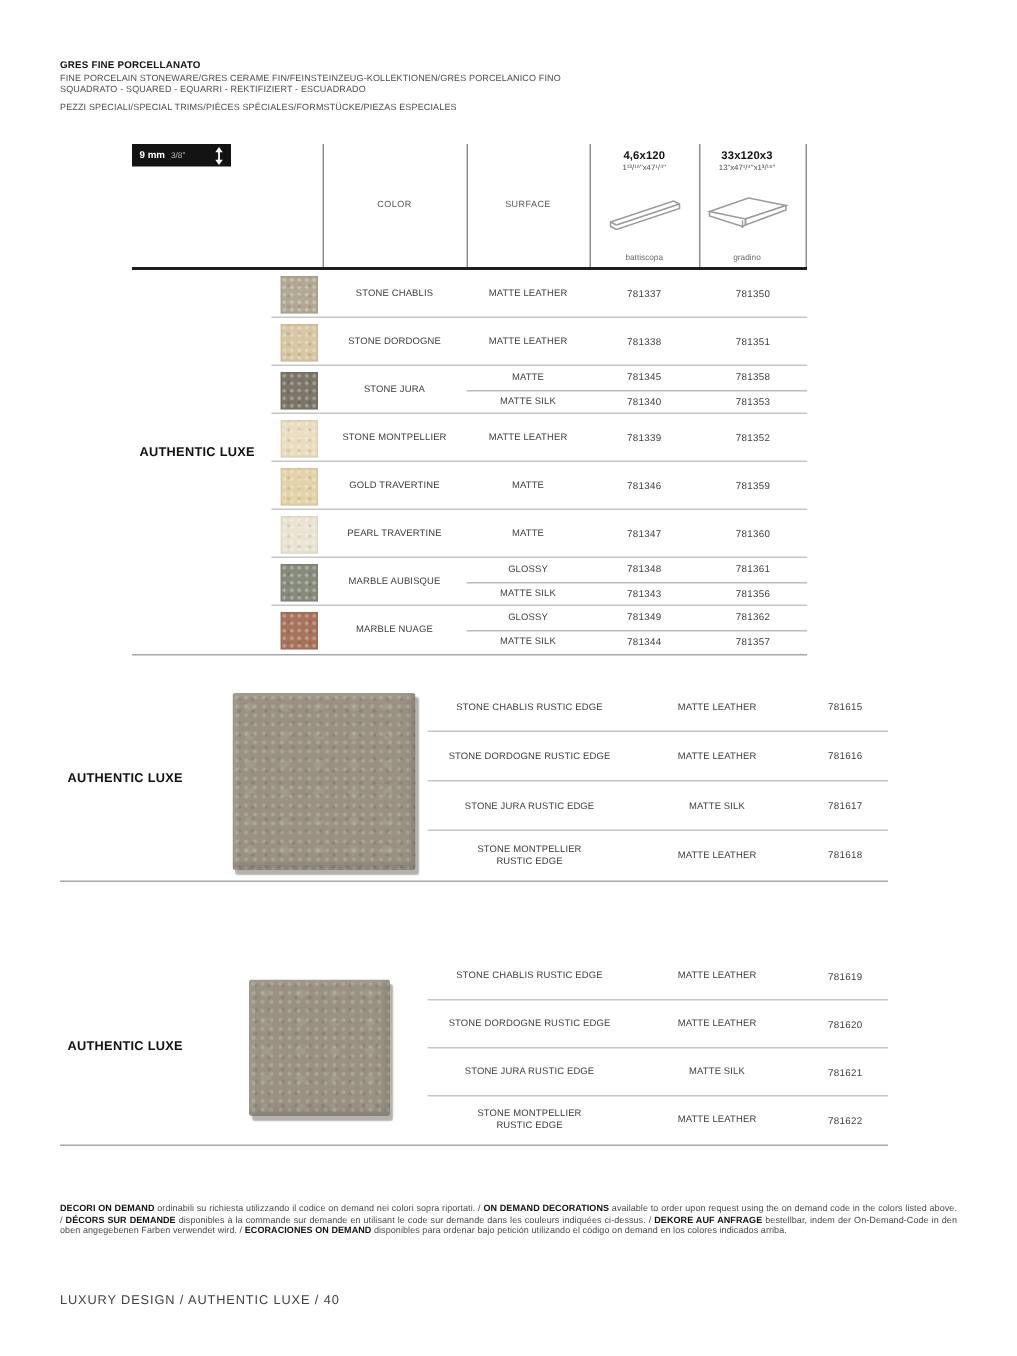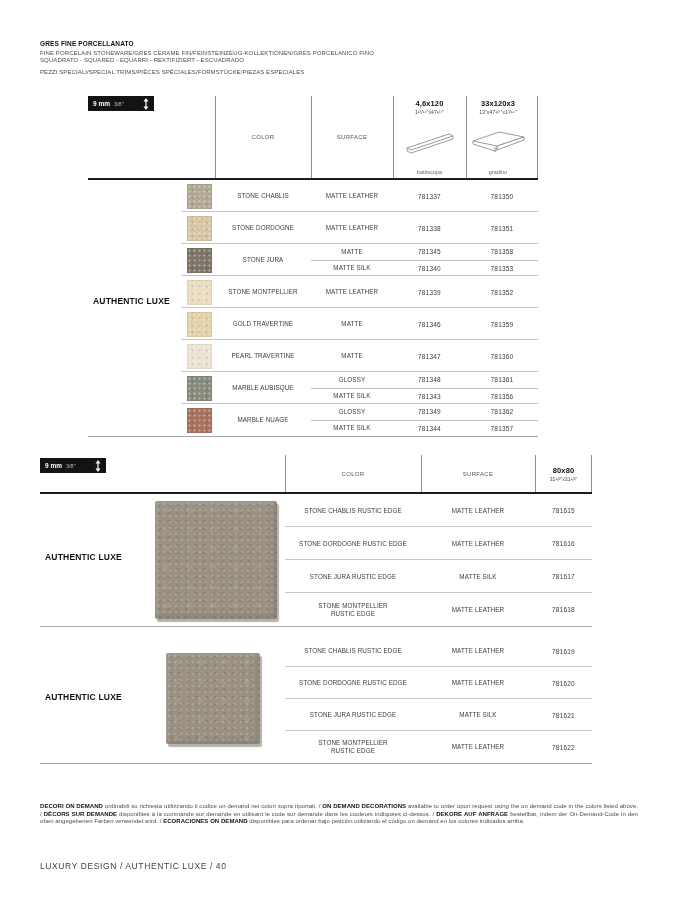--- a/index.html
+++ b/index.html
@@ -350,43 +350,20 @@
                 <span class="code">781357</span>
               </div>
           </div>
         </div>
       </div>
     </div>
     <div class="collection-label" style="left:5px; top:200px">AUTHENTIC LUXE</div>
   </div>
 
   <div class="slab-table" style="top:455px">
-    <div class="slab-head" style="height:37px">
-      <div class="badge-pos">
-        <div class="thk-badge">
-          <span class="thk-mm">9 mm</span>
-          <span class="thk-in">3/8"</span>
-          <span class="thk-arrow">
-            <svg width="6" height="12" viewBox="0 0 6 12">
-                <path d="M3 0 L5.5 3.5 L3.6 3.5 L3.6 8.5 L5.5 8.5 L3 12 L0.5 8.5 L2.4 8.5 L2.4 3.5 L0.5 3.5 Z" fill="#ffffff"></path>
-              </svg>
-          </span>
-        </div>
-      </div>
-      <div class="vl" style="left:245px"></div>
-      <div class="vl" style="left:381px"></div>
-      <div class="vl" style="left:495px"></div>
-      <div class="vl" style="left:551px"></div>
-      <div class="col-head" style="left:245px;width:136px">COLOR</div>
-      <div class="col-head" style="left:381px;width:114px">SURFACE</div>
-      <div class="slab-size">
-        <div class="size-cm">80x80</div>
-        <div class="size-in">31¹/²"x31¹/²"</div>
-      </div>
-    </div>
     <div class="slab-body">
       <div class="tile-photo" style="left: 115px; top: 7px; width: 122px; height: 118px; background-color: rgb(154, 145, 131);"></div>
       <div class="collection-label" style="left:5px; top:58px">AUTHENTIC LUXE</div>
 
       <div class="s-row">
         <div class="c2-label"></div>
         <div class="c2-color">
             <span class="cellname">STONE CHABLIS RUSTIC EDGE</span>
           </div>
         <div class="c2-surface">

